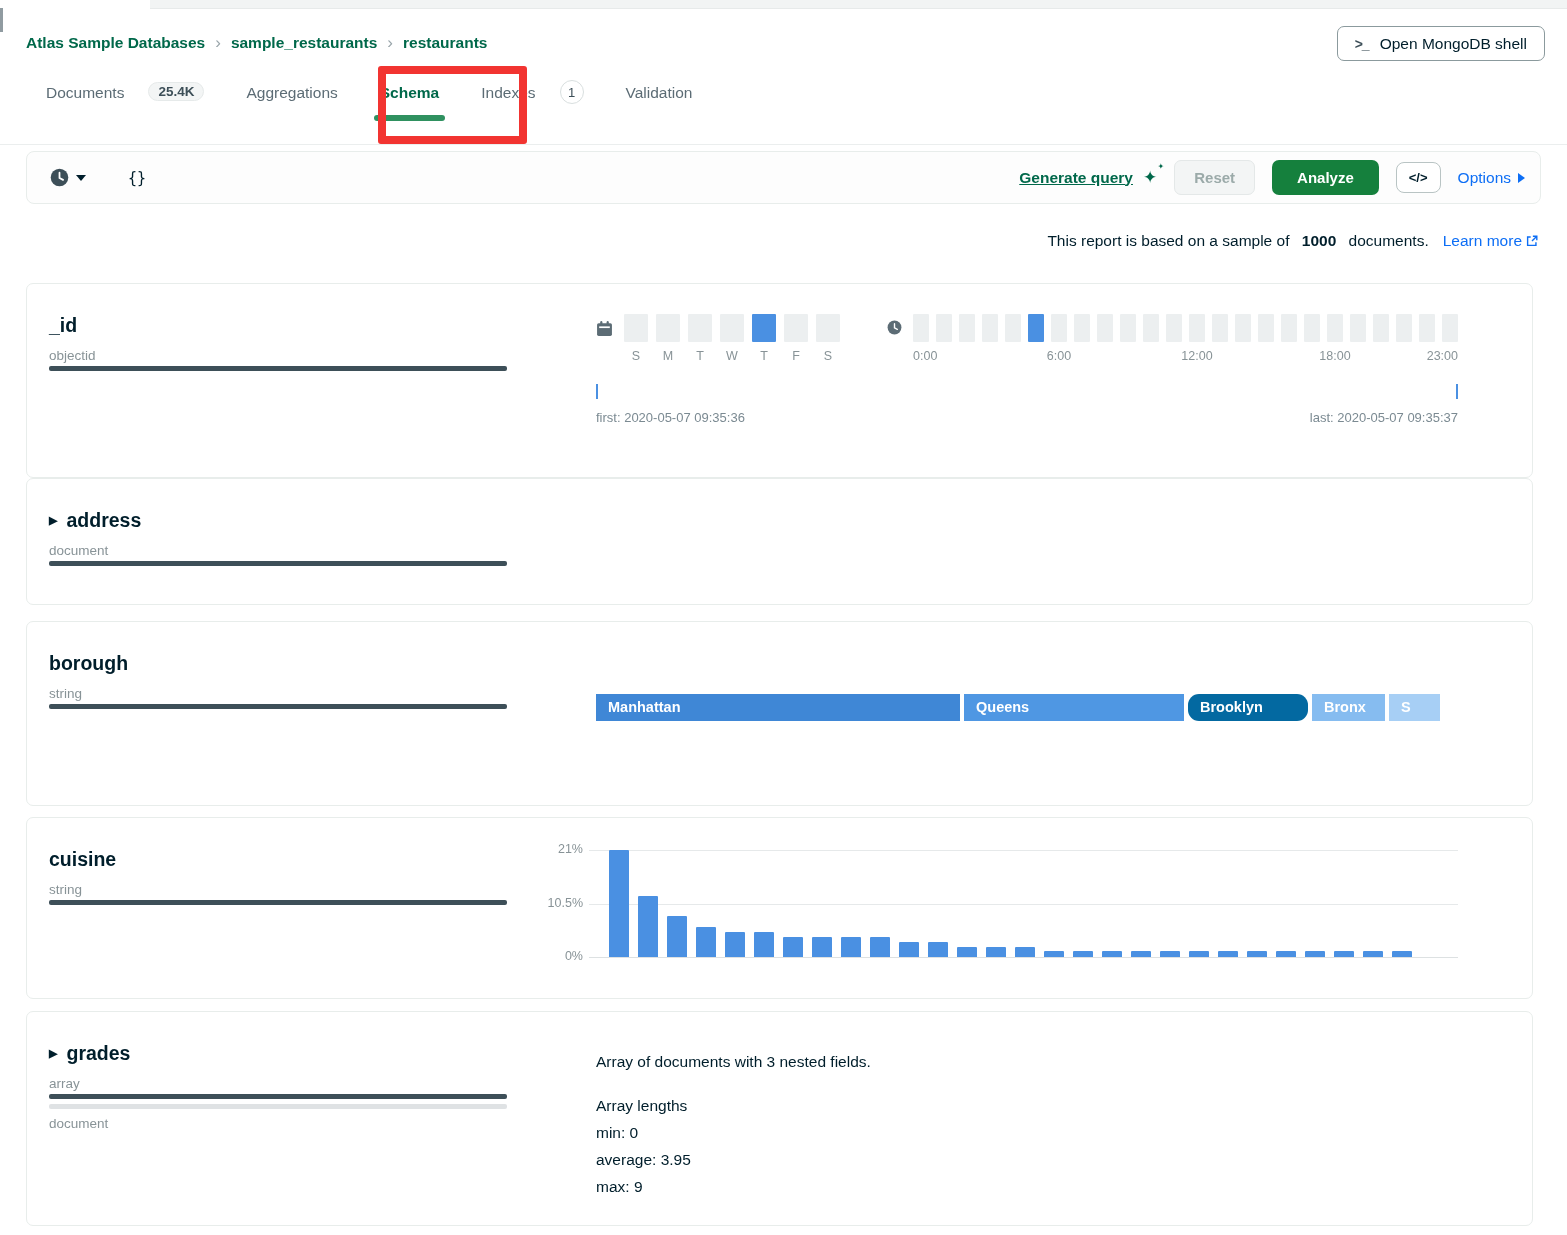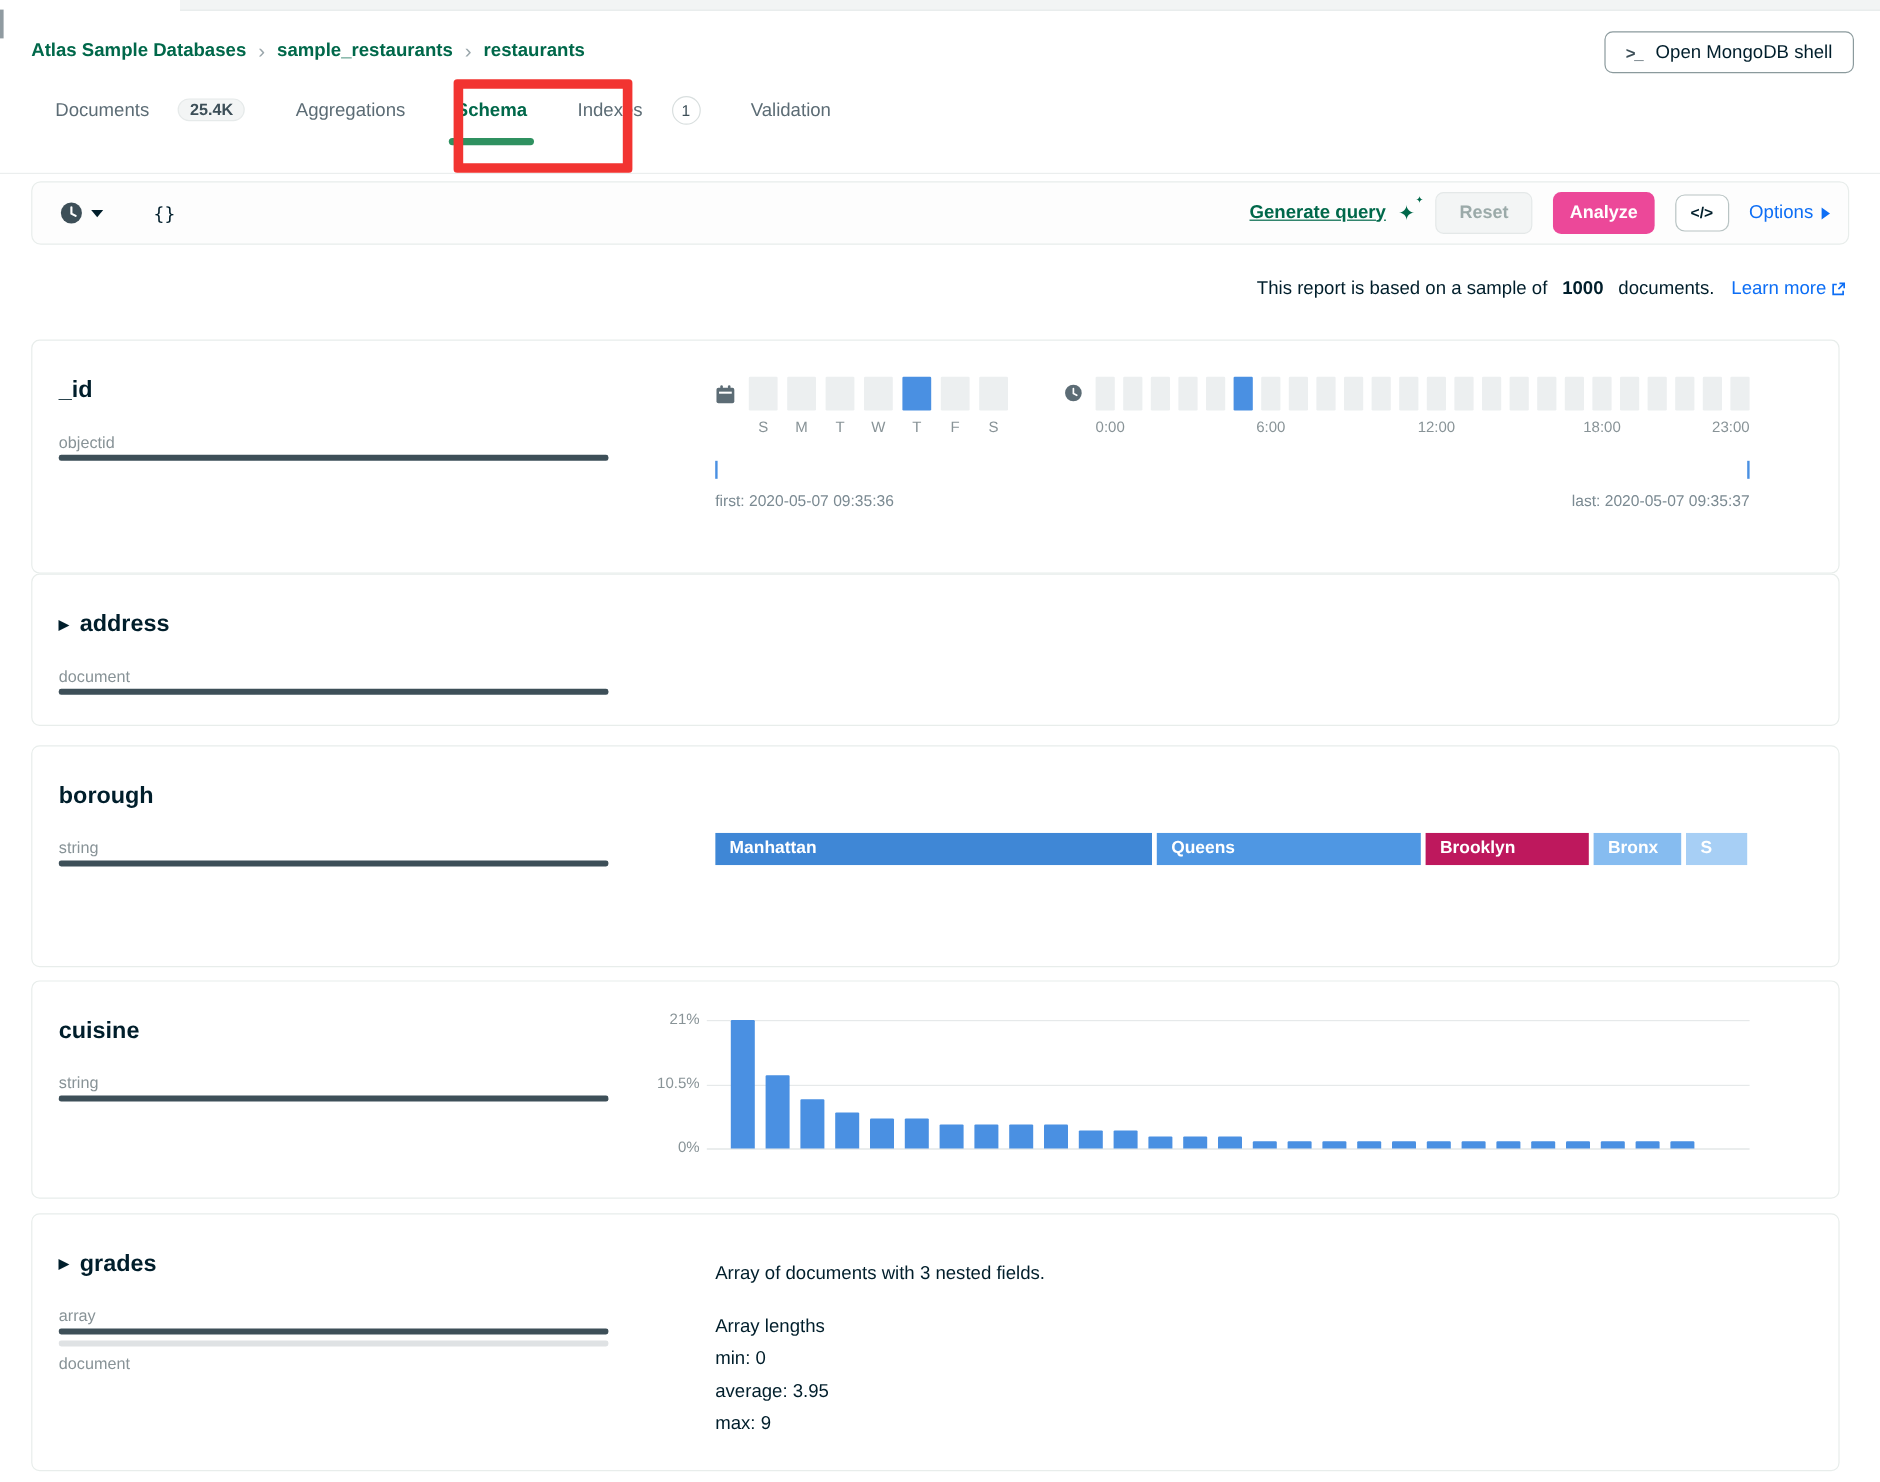--- a/index.html
+++ b/index.html
@@ -38,42 +38,42 @@
     display:flex; align-items:center; padding:0 15px; }
   .clock-drop { display:flex; align-items:center; gap:7px; cursor:pointer; margin-left:8px; }
   .caret-down { width:0; height:0; border-left:5px solid transparent; border-right:5px solid transparent; border-top:6px solid #001E2B; }
   .filter-input { margin-left:42px; font-family:"DejaVu Sans Mono", monospace; font-size:15px; color:#001E2B; flex:1; cursor:text; }
   .qb-right { display:flex; align-items:center; gap:17px; }
   .gen-query { color:#00684A; font-weight:bold; font-size:15.5px; text-decoration:underline; cursor:pointer; }
   .sparkle { color:#00684A; font-size:17px; position:relative; margin-left:-7px; cursor:pointer; }
   .sparkle .mini { position:absolute; top:-5px; right:-7px; font-size:8px; }
   .btn { border-radius:7px; font-size:15px; font-weight:bold; padding:8px 19px; cursor:pointer; border:1px solid transparent; }
   .btn-reset { background:#f3f5f5; border-color:#e4e8e8; color:#9baaa9; }
-  .btn-analyze { background:#ec4899; color:#fff; padding:8px 13px; }
+  .btn-analyze { background:#15803d; color:#fff; padding:8px 24px; }
   .btn-code { background:#fff; border:1px solid #b9c4c4; border-radius:8px; padding:7px 12px; font-size:13px; font-weight:bold; color:#001E2B; cursor:pointer; }
   .options-link { color:#0d6ef5; font-size:15.5px; display:flex; align-items:center; gap:7px; cursor:pointer; }
   .tri-right { width:0; height:0; border-top:5px solid transparent; border-bottom:5px solid transparent; border-left:7px solid #0d6ef5; }
 
   
   .report-note { position:absolute; top:232px; right:28px; font-size:15.5px; color:#001E2B; display:flex; align-items:center; gap:4px; }
   .report-note b { font-weight:bold; }
   .learn-more { color:#0d6ef5; margin-left:10px; cursor:pointer; display:flex; align-items:center; gap:3px; }
 
   
   .card { position:absolute; left:26px; width:1507px; background:#fff; border:1px solid #e8edeb; border-radius:7px; }
   #card-id      { top:283px; height:195px; }
   #card-address { top:478px; height:127px; }
   #card-borough { top:621px; height:185px; }
   #card-cuisine { top:817px; height:182px; }
   #card-grades  { top:1011px; height:215px; }
 
   .fld { position:absolute; left:22px; top:30px; width:458px; }
   .fld-name { font-size:19.5px; font-weight:bold; color:#001E2B; display:flex; align-items:center; }
   .expand-arrow { font-size:11px; color:#001E2B; margin-right:9px; cursor:pointer; }
-  .fld-type { margin-top:24px; font-size:13.5px; color:#889397; }
+  .fld-type { margin-top:11px; font-size:13.5px; color:#889397; }
   .type-bar { margin-top:3px; height:5px; background:#3D4F58; border-radius:2px; width:458px; }
   .type-bar.light { background:#dfe2e4; }
 
   .chart-col { position:absolute; left:569px; width:862px; }
 
   
   .strips { top:30px; display:flex; justify-content:space-between; }
   .strip-group { display:flex; align-items:flex-start; }
   .strip-icon { margin-top:6px; margin-right:11px; flex:none; }
   .day-blocks { display:flex; gap:8px; }
@@ -295,21 +295,21 @@
 
   <div class="card" id="card-borough">
     <div class="fld">
       <div class="fld-name">borough</div>
       <div class="fld-type">string</div>
       <div class="type-bar"></div>
     </div>
     <div class="chart-col stacked-bar">
         <div class="seg" style="background: rgb(63, 135, 214); width: 364px;">Manhattan</div>
         <div class="seg" style="background: rgb(79, 151, 227); width: 220px;">Queens</div>
-        <div class="seg" style="background: #be185d; width: 136px;">Brooklyn</div>
+        <div class="seg" style="background: #0369a1; width: 120px; border-radius: 11px;">Brooklyn</div>
         <div class="seg" style="background: rgb(134, 188, 240); width: 73px;">Bronx</div>
         <div class="seg" style="background: rgb(167, 207, 245); width: 51px;">S</div>
       </div>
   </div>
 
   <div class="card" id="card-cuisine">
     <div class="fld">
       <div class="fld-name">cuisine</div>
       <div class="fld-type">string</div>
       <div class="type-bar"></div>

